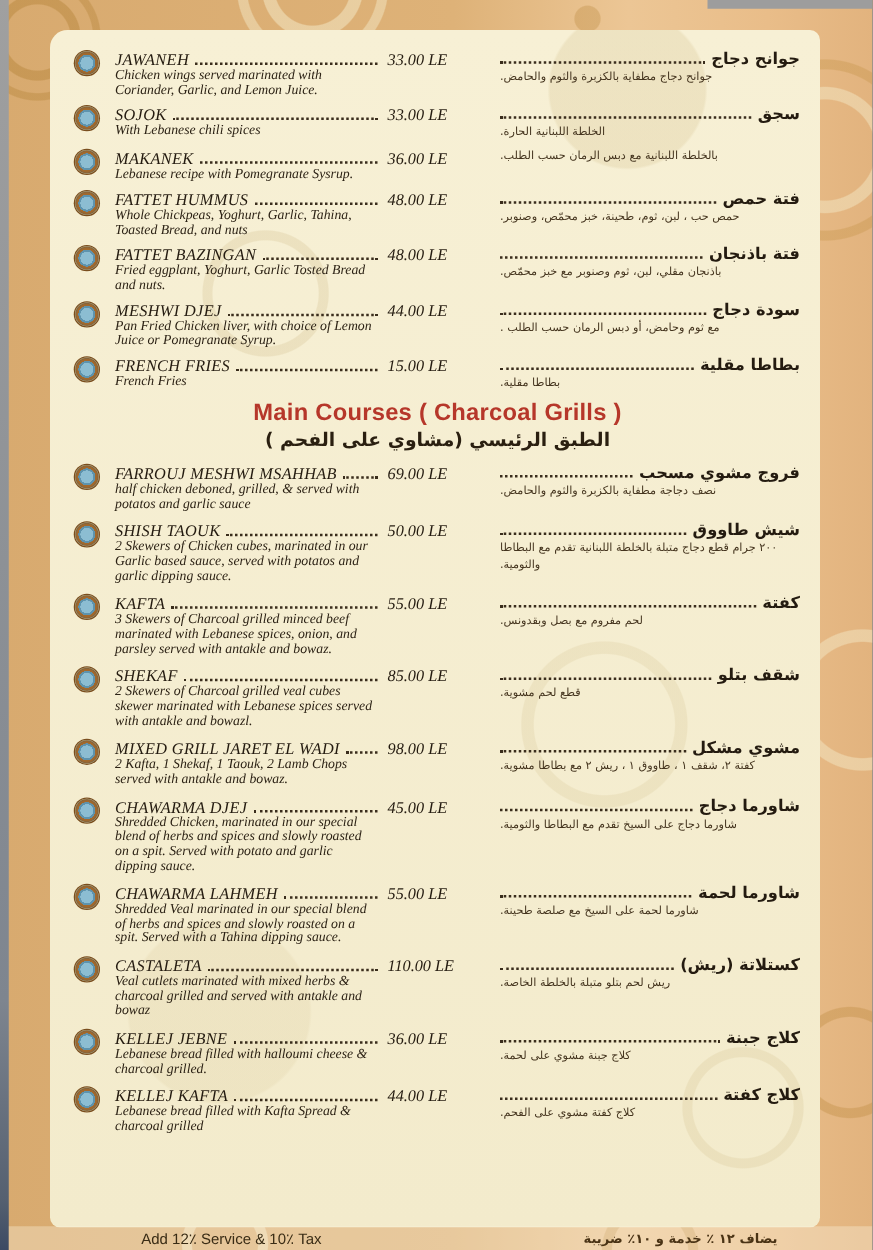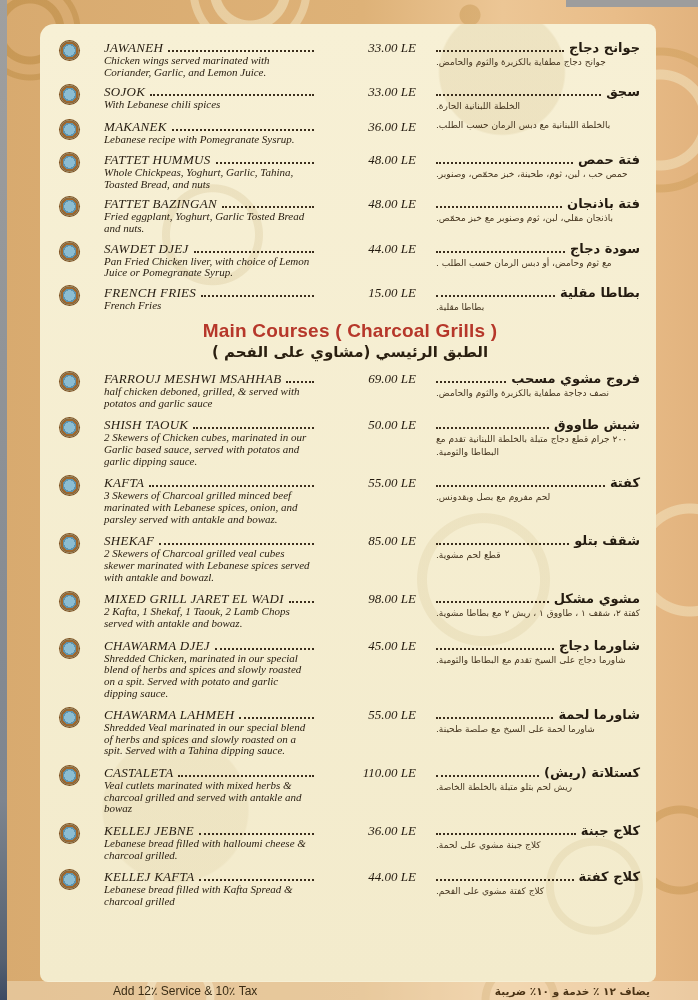--- a/index.html
+++ b/index.html
@@ -25,46 +25,46 @@
     padding:16px 16px 6px 20px;border-radius:14px 8px 8px 8px;overflow:hidden;
     color:#241b10;
     background:
       radial-gradient(circle at 75% 5%, rgba(216,198,150,.30) 0 62px, transparent 64px),
       radial-gradient(circle at 28% 22%, transparent 0 42px, rgba(214,196,150,.32) 43px 50px, transparent 51px),
       radial-gradient(circle at 72% 58%, transparent 0 56px, rgba(219,203,158,.30) 57px 66px, transparent 67px),
       radial-gradient(circle at 22% 82%, rgba(222,207,164,.26) 0 72px, transparent 74px),
       radial-gradient(circle at 90% 90%, transparent 0 40px, rgba(216,199,152,.3) 41px 48px, transparent 49px),
       linear-gradient(#f7f0d5,#f3ebcc);
   }
-  .item{display:grid;grid-template-columns:26px 212px 82px 1fr;column-gap:18px;}
+  .item{display:grid;grid-template-columns:26px 212px 82px 1fr;column-gap:6px;}
   .sec-0 .item{margin-bottom:6px;}
   .sec-1 .item{margin-bottom:8px;}
   .medallion{
     width:19px;height:19px;border-radius:50%;margin-top:1px;justify-self:start;
     background:radial-gradient(circle,#8cbdd2 0 38%,#5e93ad 39% 50%,#a5692b 51% 66%,#c78f45 67% 82%,#8a5a22 83% 100%);
     box-shadow:0 0 0 1px #7a4e1e, inset 0 0 2px #32586b;
   }
   .en-line{display:flex;align-items:baseline;}
   .name{font-style:italic;font-size:13px;line-height:15px;letter-spacing:.3px;white-space:nowrap;color:#241b10;}
   .leader{flex:1;min-width:8px;border-bottom:2px dotted #3a2d1c;margin:0 2px 3px 5px;}
   .desc-en{font-style:italic;font-size:11px;line-height:1.06;color:#2b2114;padding-right:4px;}
-  .price{font-style:italic;font-size:13px;line-height:15px;text-align:right;white-space:nowrap;color:#241b10;}
+  .price{font-style:italic;font-size:13px;line-height:15px;text-align:left;white-space:nowrap;color:#241b10;}
   .ar{direction:rtl;text-align:left;font-family:"DejaVu Sans",sans-serif;}
   .ar-line{display:flex;align-items:baseline;}
   .name-ar{font-size:13px;font-weight:700;line-height:16px;white-space:nowrap;color:#241b10;}
   .leader-ar{margin:0 5px 3px 2px;}
   .desc-ar{font-size:9px;line-height:1.45;color:#453télé520;color:#45351f;padding-left:2px;}
   .section-header{text-align:center;margin:4px 0 8px;}
   .sh-en{font-family:"Liberation Sans","DejaVu Sans",sans-serif;font-weight:700;font-size:19px;line-height:22px;color:#b6372a;letter-spacing:.2px;}
   .sh-ar{font-family:"DejaVu Sans",sans-serif;font-weight:700;font-size:15px;line-height:21px;color:#2a1f10;direction:rtl;}
   .footer{
     position:absolute;left:7px;right:0;bottom:0;height:19px;box-sizing:border-box;
     background:rgba(252,247,230,.34);
     display:flex;align-items:center;justify-content:space-between;
-    padding:0 48px 0 106px;
+    padding:0 76px 0 106px;
   }
   .footer-en{font-family:"Liberation Sans","DejaVu Sans",sans-serif;font-size:12px;color:#3a2c15;}
   .footer-ar{font-family:"DejaVu Sans",sans-serif;font-size:10.5px;font-weight:700;color:#4a3315;direction:rtl;}
 </style>
 </head>
 <body>
 
 <div class="page">
   <div class="edge-left"></div>
   <div class="edge-top-right"></div>
@@ -155,21 +155,21 @@
                 <span class="name-ar">فتة باذنجان</span>
                 <span class="leader leader-ar"></span>
               </div>
               <div class="desc-ar">باذنجان مقلي، لبن، ثوم وصنوبر مع خبز محمّص.</div>
             </div>
           </div>
           <div class="item">
             <span class="medallion"></span>
             <div class="en">
               <div class="en-line">
-                <span class="name">SAWDET DJEJ</span>
+                <span class="name">MESHWI DJEJ</span>
                 <span class="leader"></span>
               </div>
               <div class="desc-en">Pan Fried Chicken liver, with choice of Lemon Juice or Pomegranate Syrup.</div>
             </div>
             <div class="price">44.00 LE</div>
             <div class="ar" lang="ar">
               <div class="ar-line">
                 <span class="name-ar">سودة دجاج</span>
                 <span class="leader leader-ar"></span>
               </div>

